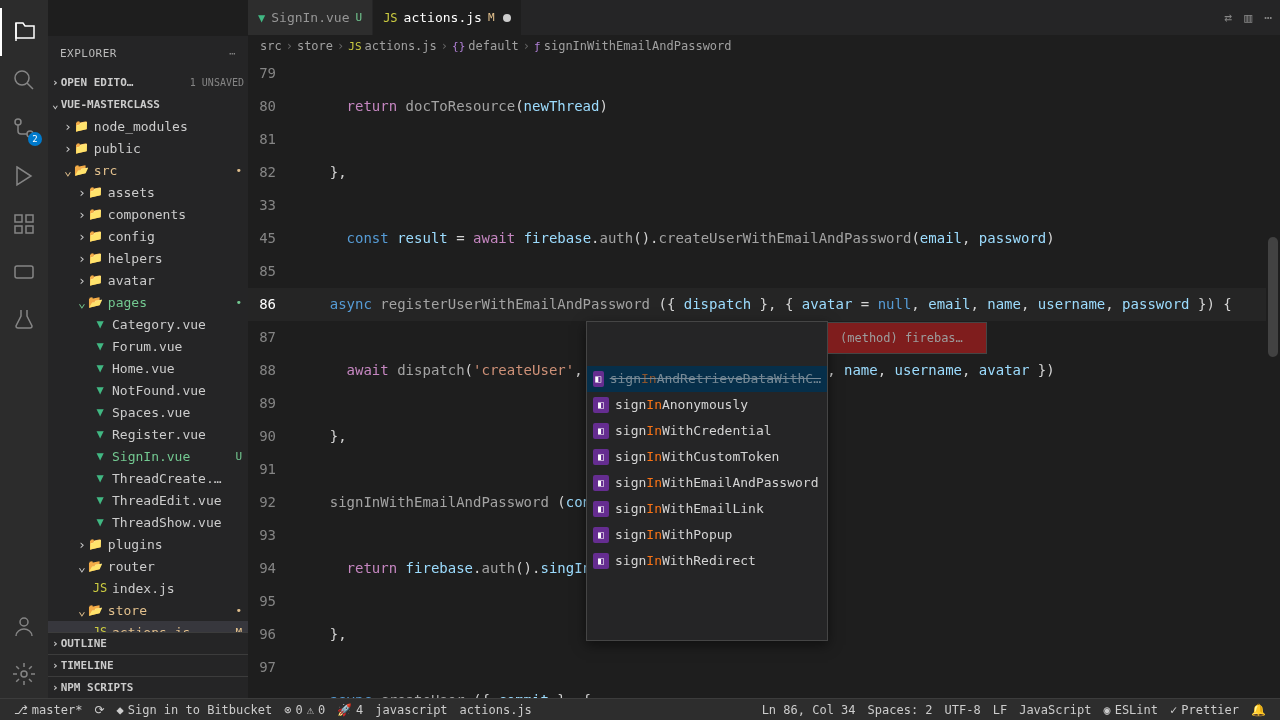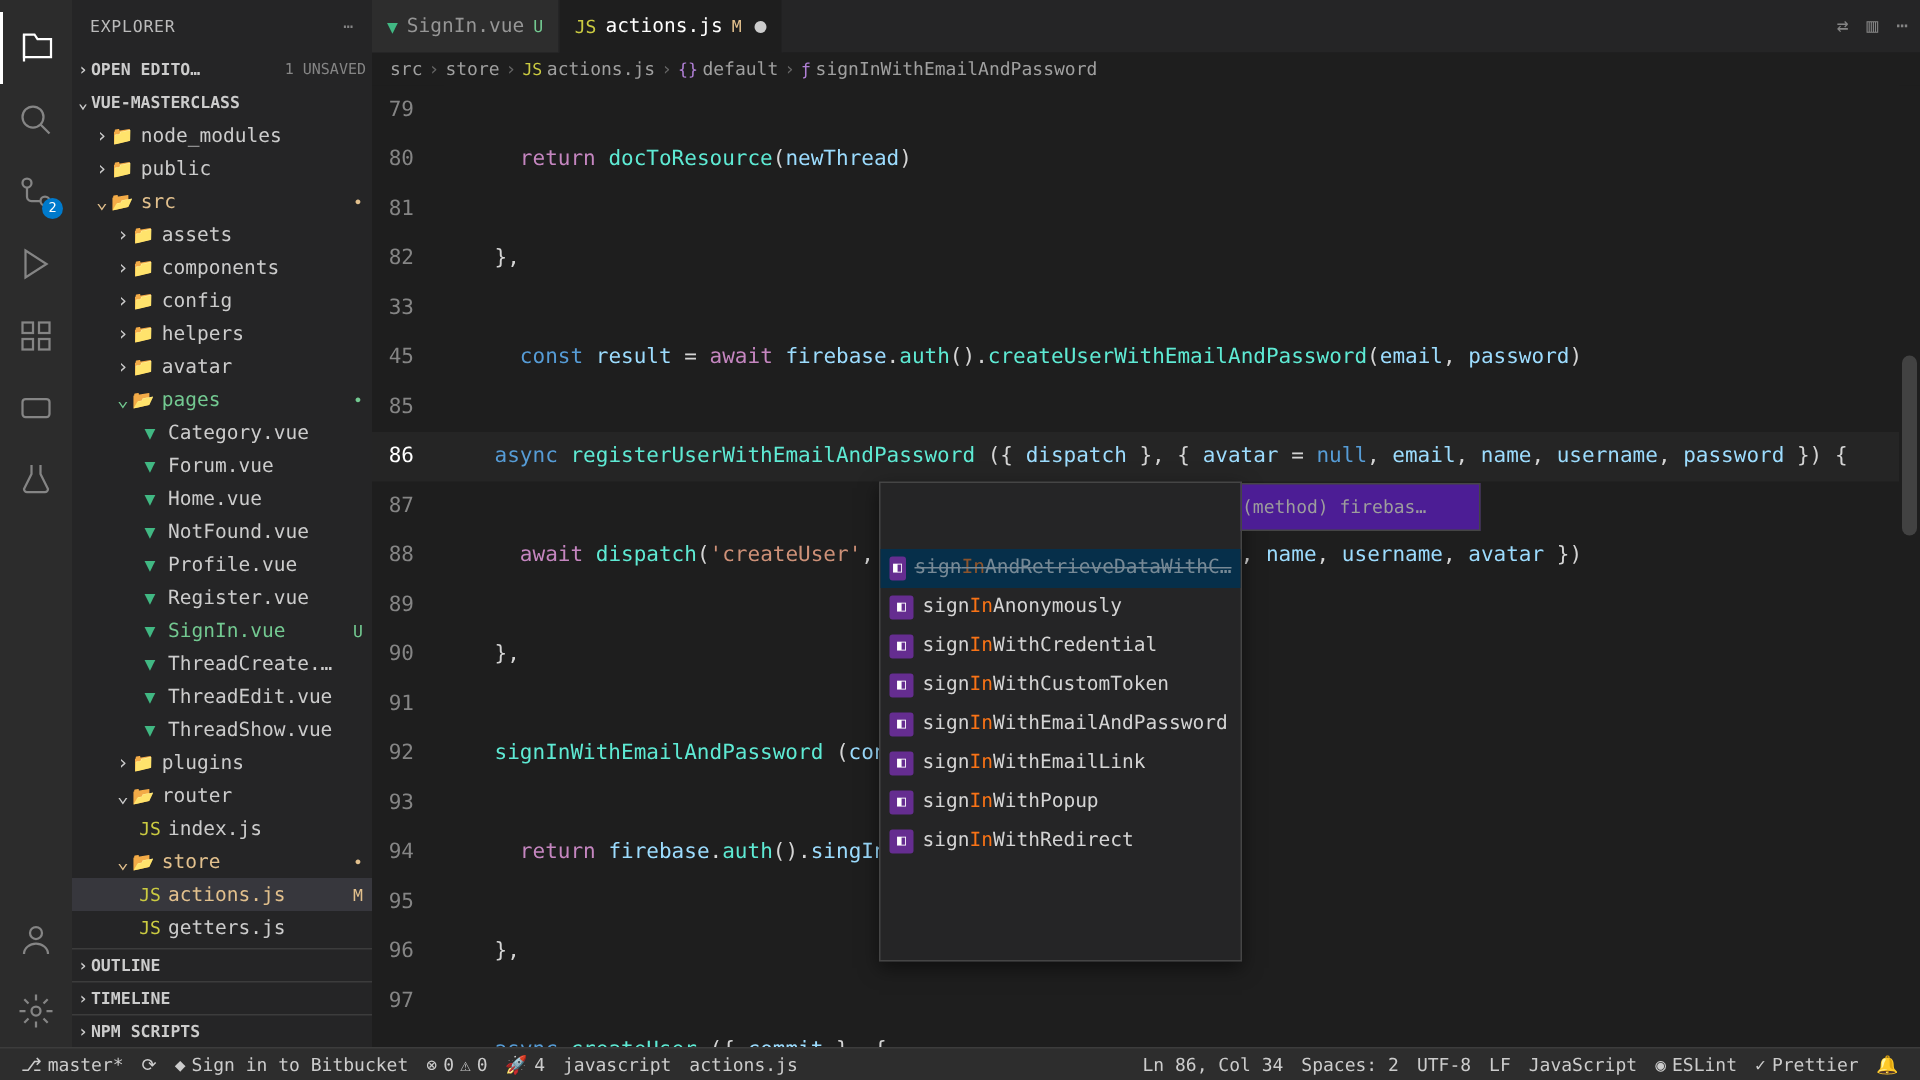--- a/index.html
+++ b/index.html
@@ -52,20 +52,21 @@
   align-items: center;
   justify-content: center;
 }
 .activity-spacer { flex: 1; }
 .sidebar {
   width: 200px;
   background: #252526;
   display: flex;
   flex-direction: column;
   overflow: hidden;
+  margin-top: 36px;
 }
 .sidebar-header {
   height: 35px;
   display: flex;
   align-items: center;
   padding: 0 12px;
   font-size: 11px;
   letter-spacing: 0.5px;
   color: #bbbbbb;
   justify-content: space-between;
@@ -161,21 +162,21 @@
   color: #858585;
   background: #1e1e1e;
   user-select: none;
 }
 .gutter .line-no.active { color: #ffffff; }
 .code-content { flex: 1; color: #d4d4d4; white-space: pre; position:relative; }
 .tk-keyword { color: #c586c0; }
 .tk-var { color: #9cdcfe; }
 .tk-string { color: #ce9178; }
 .tk-const { color: #569cd6; }
-.tk-method { color: #5eead4; }
+.tk-method { color: #a3a3a3; }
 .cursor-bar {
   display:inline-block;
   width:1px; height:18px;
   background:#aeafad;
   vertical-align:middle;
   animation: blink 1s step-end infinite;
 }
 @keyframes blink { 50% { opacity: 0; } }
 .autocomplete {
   position: absolute;
@@ -189,23 +190,23 @@
 .ac-list { width: 240px; }
 .ac-item { display:flex; align-items:center; padding: 2px 6px; }
 .ac-item.selected { background: #062f4a; }
 .ac-icon { width:16px; height:16px; margin-right:6px; display:inline-flex; align-items:center; justify-content:center; border-radius:2px; font-size:10px; font-weight:bold;}
 .ac-icon.method { background:#652d90; color:#fff; }
 .ac-label .match { color:#f97316; }
 .ac-detail {
   position:absolute;
   left: 240px;
   top: 0;
-  background:#4c1d95;
+  background:#7f1d1d;
   border:1px solid #454545;
-  padding:4px 0;
+  padding:4px 12px;
   width: 160px;
   color:#9d9d9d;
   font-size:12px;
 }
 .faded { opacity: 0.55; text-decoration: line-through; }
 .status-bar {
   height: 22px;
   background: #2d2d2d;
   border-top: 1px solid #3c3c3c;
   display: flex;
@@ -374,21 +375,21 @@
       <div class="tree-item" style="padding-left:44px">
           <span class="tree-icon vue-icon">▼</span>
           <span class="tree-label">Home.vue</span>
         </div>
       <div class="tree-item" style="padding-left:44px">
           <span class="tree-icon vue-icon">▼</span>
           <span class="tree-label">NotFound.vue</span>
         </div>
       <div class="tree-item" style="padding-left:44px">
           <span class="tree-icon vue-icon">▼</span>
-          <span class="tree-label">Profile.vue</span>
+          <span class="tree-label">Spaces.vue</span>
         </div>
       <div class="tree-item" style="padding-left:44px">
           <span class="tree-icon vue-icon">▼</span>
           <span class="tree-label">Register.vue</span>
         </div>
       <div class="tree-item" style="padding-left:44px;color:#73c991">
           <span class="tree-icon vue-icon">▼</span>
           <span class="tree-label">SignIn.vue</span>
           <span class="git-status u">U</span>
         </div>

